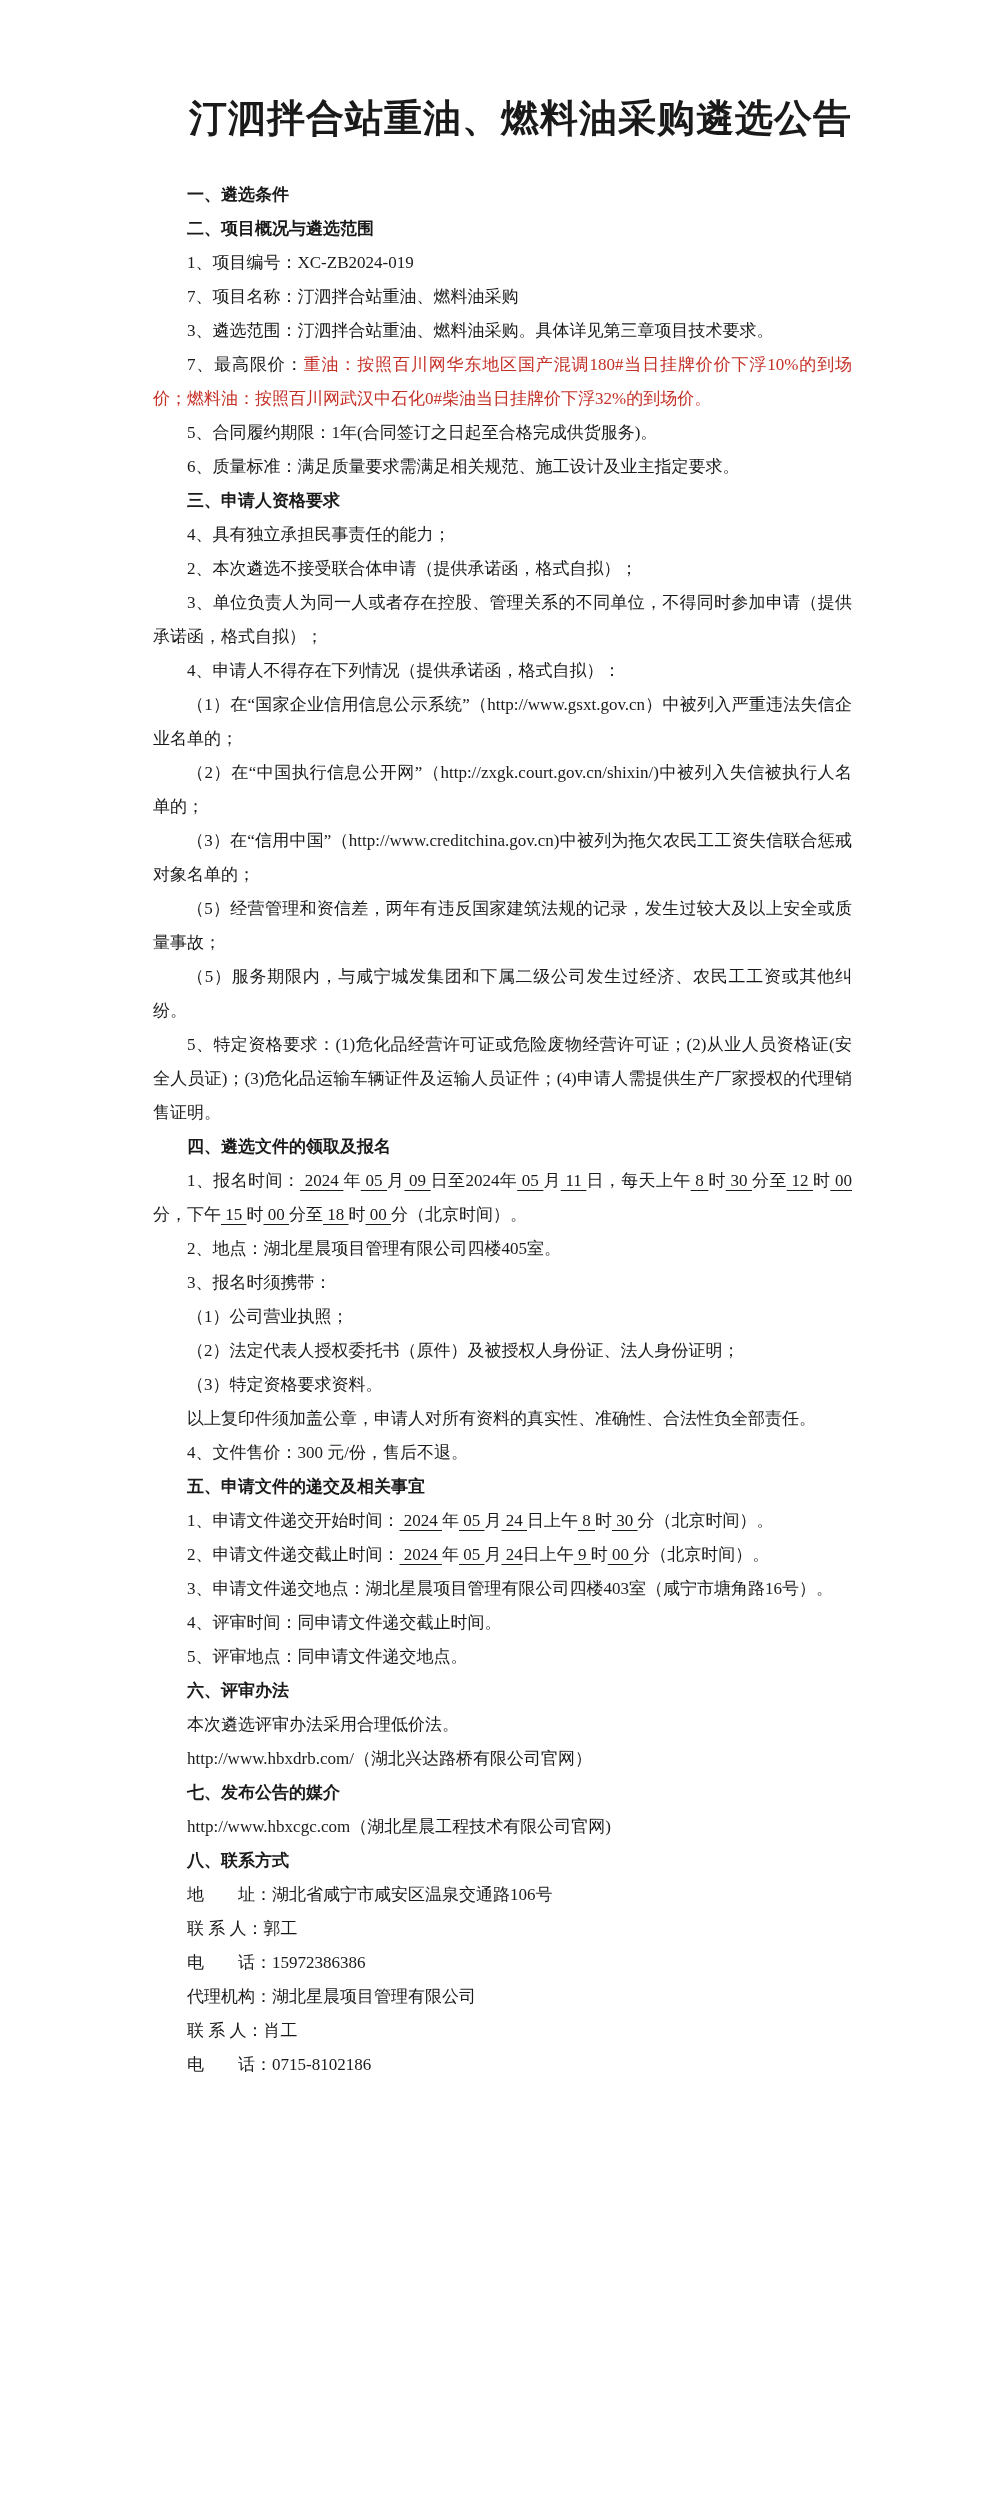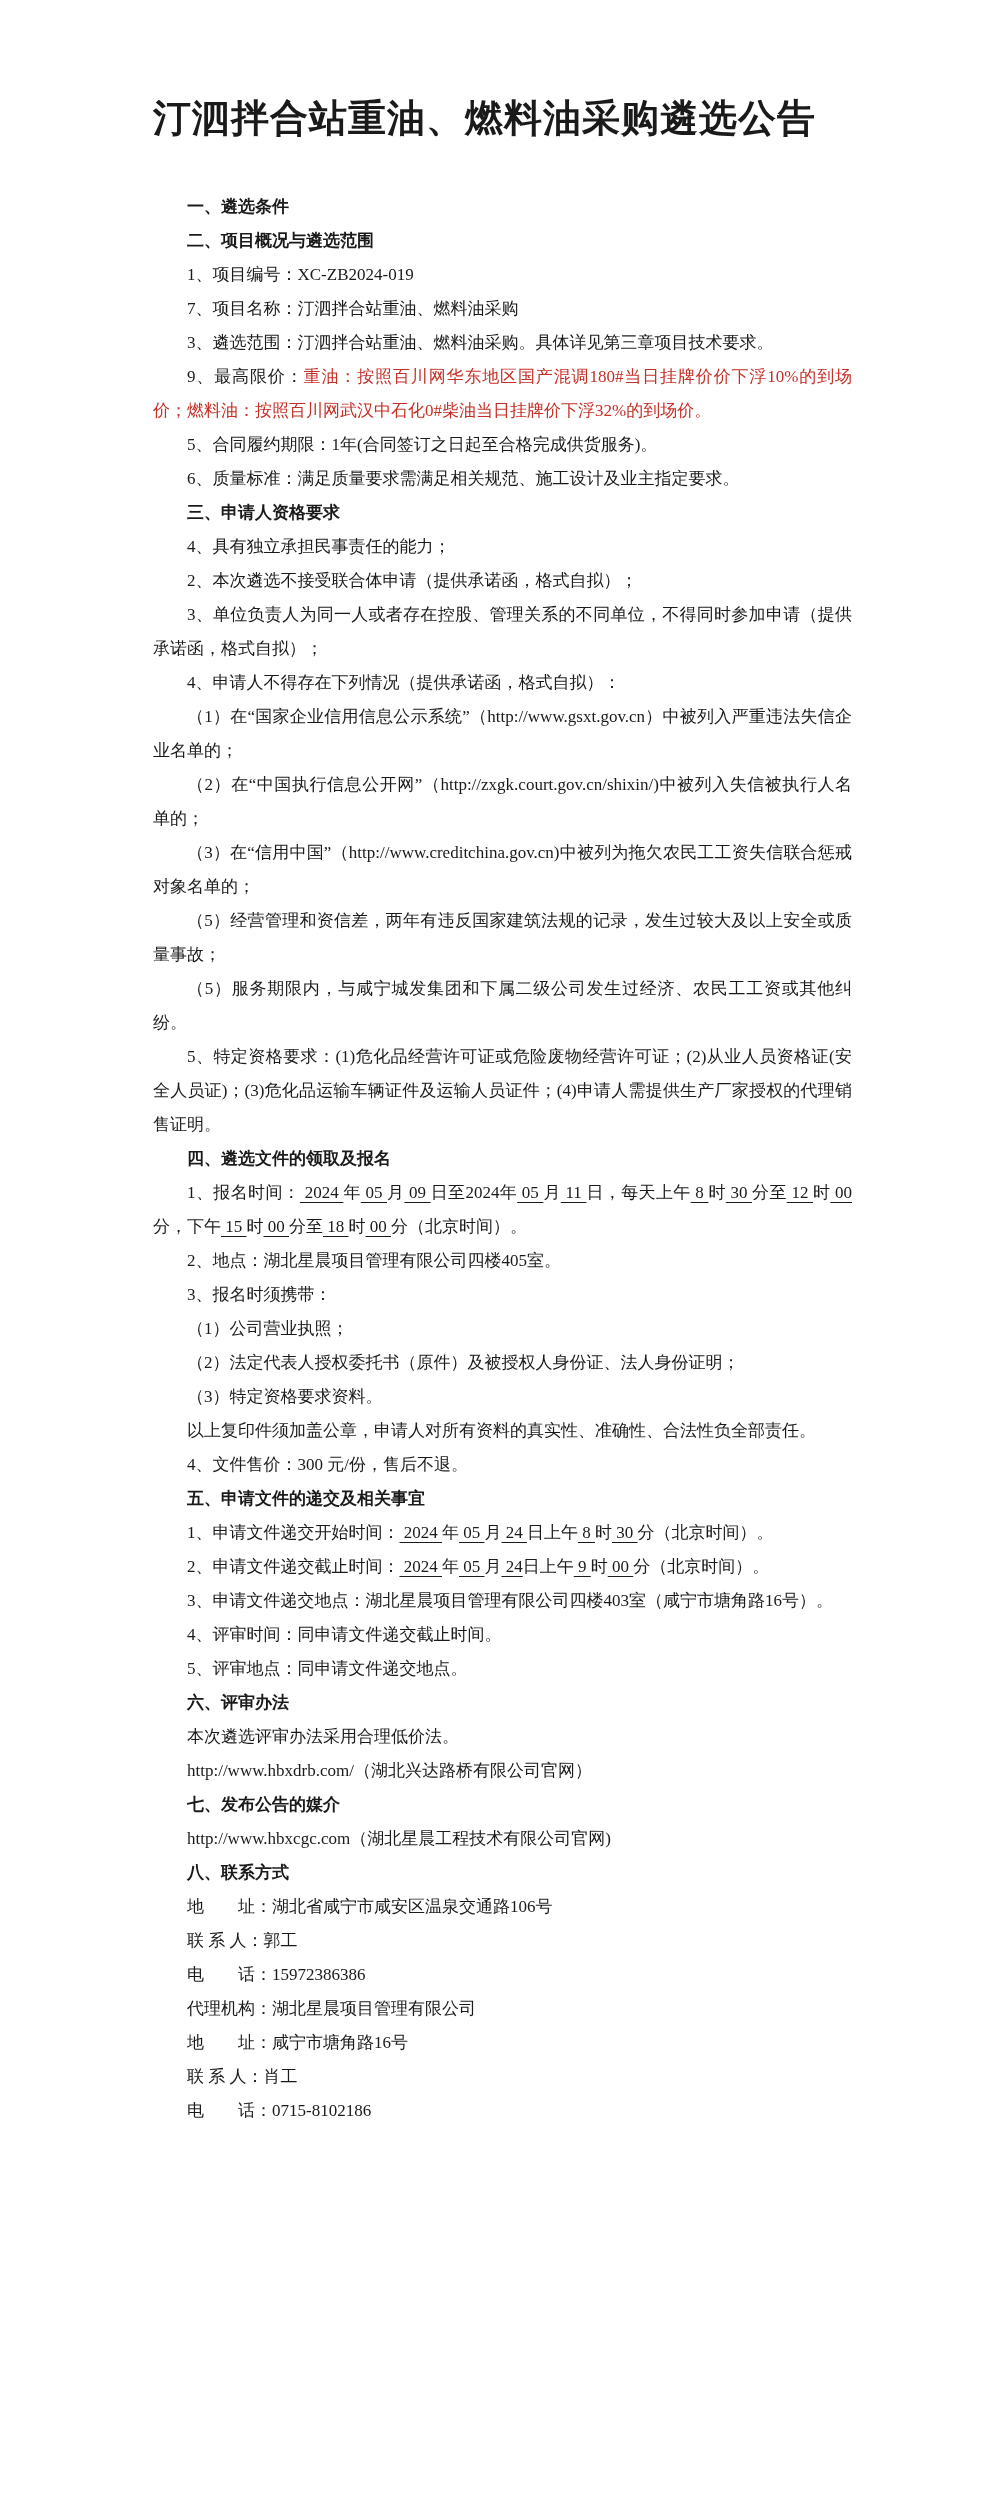--- a/index.html
+++ b/index.html
@@ -14,26 +14,26 @@
     -webkit-font-smoothing: antialiased;
   }
   .doc {
     box-sizing: border-box;
     width: 1000px;
     min-height: 2504px;
     padding: 92px 148px 60px 153px;
     background: #ffffff;
   }
   .doc-title {
-    margin: 0 0 46px 0;
+    margin: 0 0 34px 0;
     font-family: "Liberation Sans", "DejaVu Sans", sans-serif;
     font-weight: bold;
     font-size: 38px;
     line-height: 52px;
-    text-align: left;
+    text-align: right;
     letter-spacing: 1px;
     white-space: nowrap;
   }
   .para {
     margin: 0;
     font-family: "Liberation Serif", "DejaVu Serif", serif;
     font-size: 17px;
     line-height: 34px;
     text-align: justify;
     text-indent: 2em;
@@ -57,21 +57,21 @@
 <body style="color: rgb(26, 26, 26); background: rgb(255, 255, 255);">
 
 <div class="doc">
   <h1 class="doc-title">汀泗拌合站重油、燃料油采购遴选公告</h1>
   <div>
       <p class="para heading"><span class="run">一、遴选条件</span></p>
       <p class="para heading"><span class="run">二、项目概况与遴选范围</span></p>
       <p class="para body"><span class="run">1、项目编号：XC-ZB2024-019</span></p>
       <p class="para body"><span class="run">7、项目名称：汀泗拌合站重油、燃料油采购</span></p>
       <p class="para body"><span class="run">3、遴选范围：汀泗拌合站重油、燃料油采购。具体详见第三章项目技术要求。</span></p>
-      <p class="para body"><span class="run">9、最高限价：</span><span class="run red">重油：按照百川网华东地区国产混调180#当日挂牌价价下浮10%的到场价；燃料油：按照百川网武汉中石化0#柴油当日挂牌价下浮32%的到场价。</span></p>
+      <p class="para body"><span class="run">7、最高限价：</span><span class="run red">重油：按照百川网华东地区国产混调180#当日挂牌价价下浮10%的到场价；燃料油：按照百川网武汉中石化0#柴油当日挂牌价下浮32%的到场价。</span></p>
       <p class="para body"><span class="run">5、合同履约期限：1年(合同签订之日起至合格完成供货服务)。</span></p>
       <p class="para body"><span class="run">6、质量标准：满足质量要求需满足相关规范、施工设计及业主指定要求。</span></p>
       <p class="para heading"><span class="run">三、申请人资格要求</span></p>
       <p class="para body"><span class="run">4、具有独立承担民事责任的能力；</span></p>
       <p class="para body"><span class="run">2、本次遴选不接受联合体申请（提供承诺函，格式自拟）；</span></p>
       <p class="para body"><span class="run">3、单位负责人为同一人或者存在控股、管理关系的不同单位，不得同时参加申请（提供承诺函，格式自拟）；</span></p>
       <p class="para body"><span class="run">4、申请人不得存在下列情况（提供承诺函，格式自拟）：</span></p>
       <p class="para body"><span class="run">（1）在“国家企业信用信息公示系统”（http://www.gsxt.gov.cn）中被列入严重违法失信企业名单的；</span></p>
       <p class="para body"><span class="run">（2）在“中国执行信息公开网”（http://zxgk.court.gov.cn/shixin/)中被列入失信被执行人名单的；</span></p>
       <p class="para body"><span class="run">（3）在“信用中国”（http://www.creditchina.gov.cn)中被列为拖欠农民工工资失信联合惩戒对象名单的；</span></p>
@@ -96,17 +96,16 @@
       <p class="para heading"><span class="run">六、评审办法</span></p>
       <p class="para body"><span class="run">本次遴选评审办法采用合理低价法。</span></p>
       <p class="para body"><span class="run">http://www.hbxdrb.com/（湖北兴达路桥有限公司官网）</span></p>
       <p class="para heading"><span class="run">七、发布公告的媒介</span></p>
       <p class="para body"><span class="run">http://www.hbxcgc.com（湖北星晨工程技术有限公司官网)</span></p>
       <p class="para heading"><span class="run">八、联系方式</span></p>
       <p class="para body"><span class="run">地　　址：湖北省咸宁市咸安区温泉交通路106号</span></p>
       <p class="para body"><span class="run">联 系 人：郭工</span></p>
       <p class="para body"><span class="run">电　　话：15972386386</span></p>
       <p class="para body"><span class="run">代理机构：湖北星晨项目管理有限公司</span></p>
-      <p class="para body"><span class="run">地　　址：咸宁市塘角路16号</span></p>
       <p class="para body"><span class="run">联 系 人：肖工</span></p>
       <p class="para body"><span class="run">电　　话：0715-8102186</span></p>
     </div>
 </div>
 
 </body></html>

